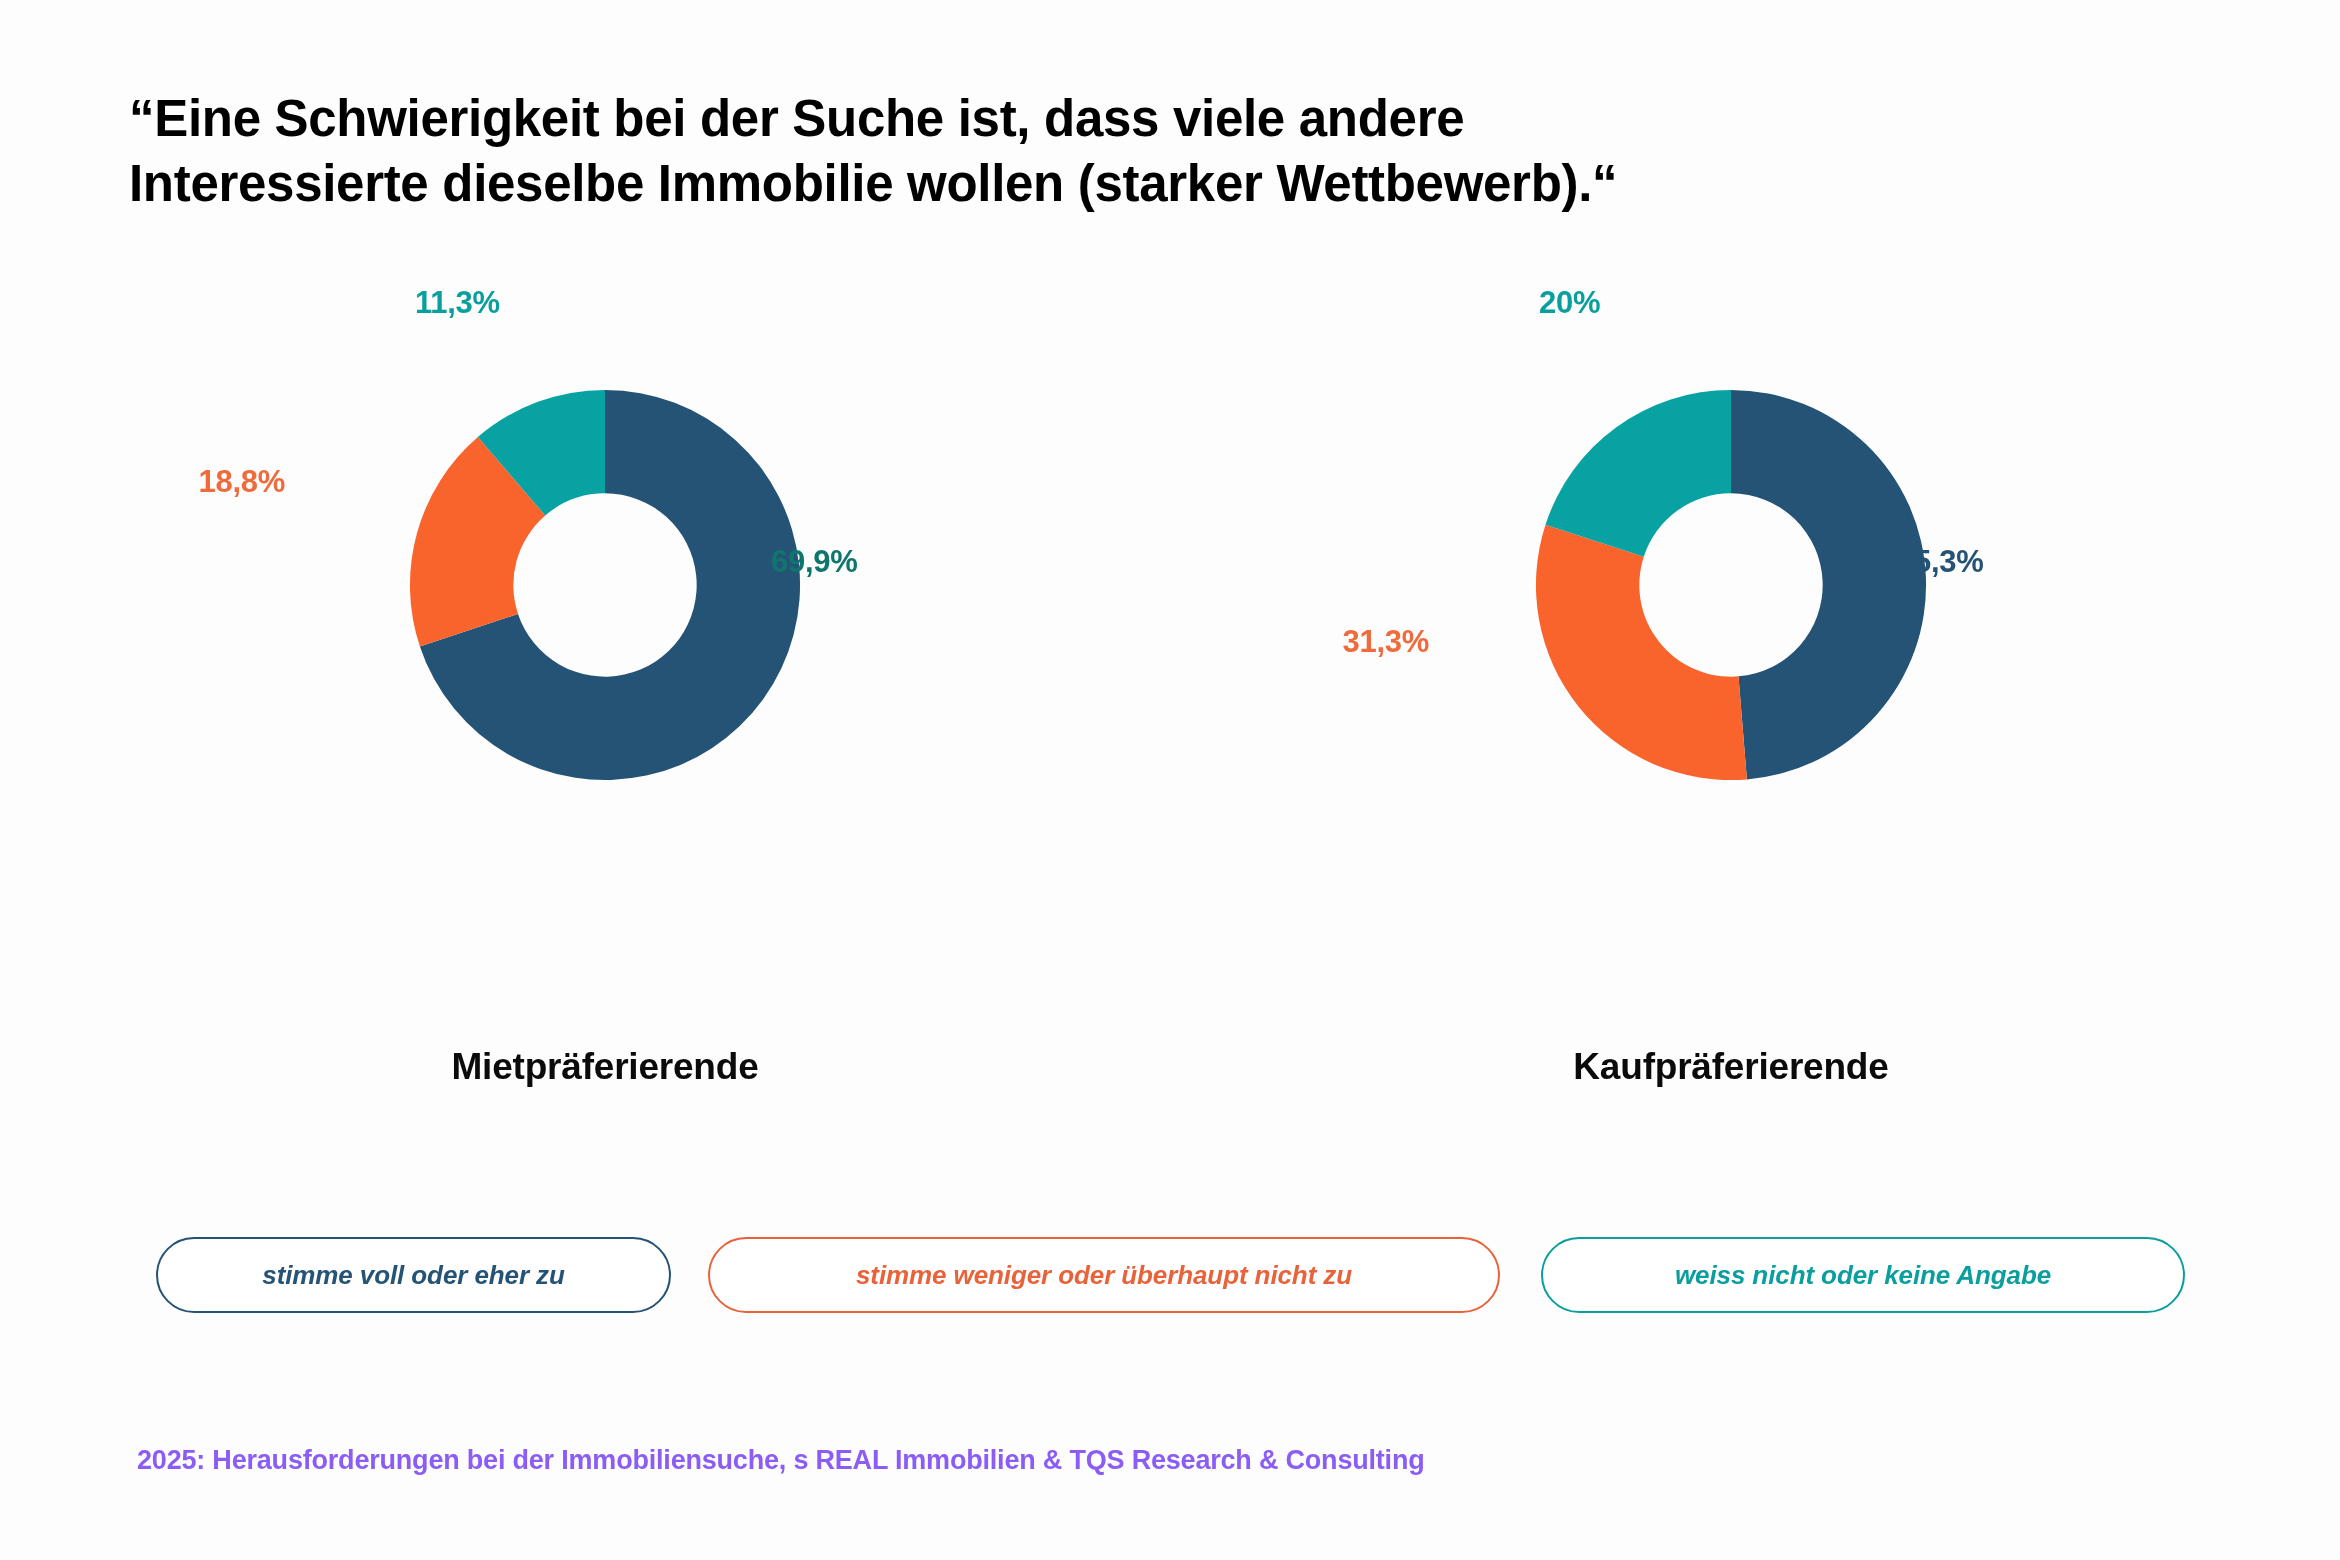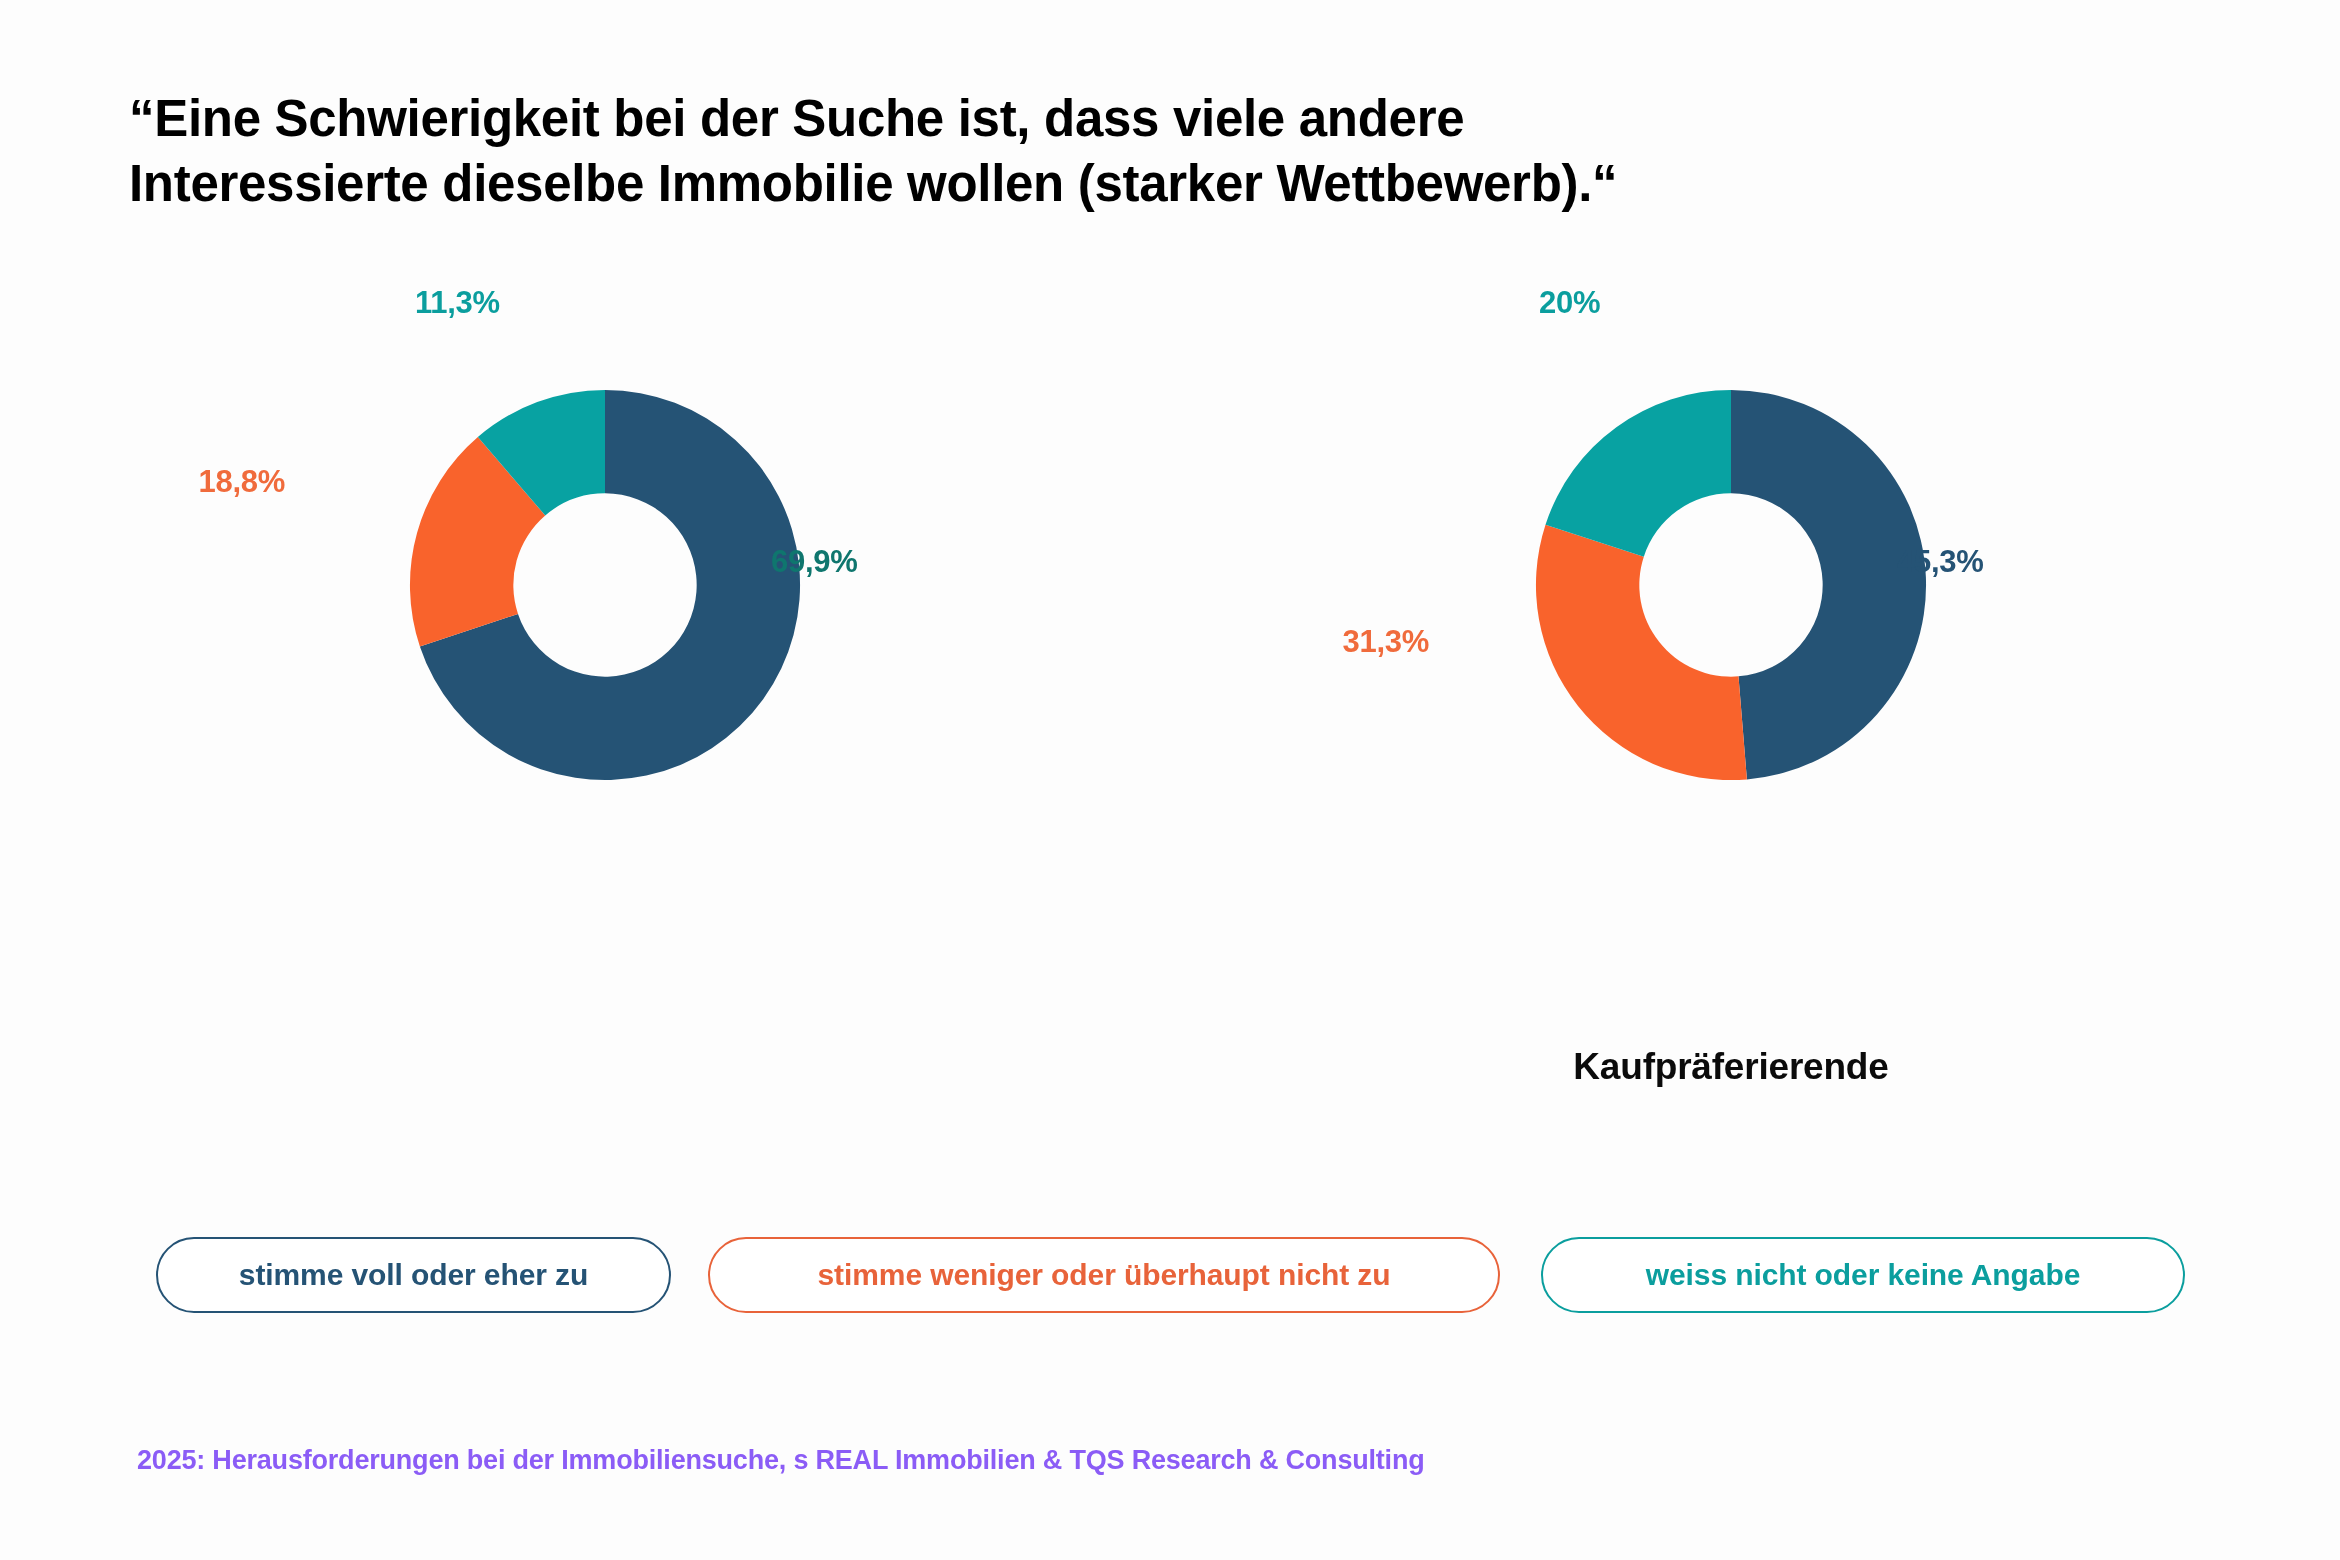--- a/index.html
+++ b/index.html
@@ -98,24 +98,25 @@
     top: 0;
     height: 76px;
     box-sizing: border-box;
     border: 2.9px solid #255375;
     border-radius: 39px;
     background: #ffffff;
     display: flex;
     align-items: center;
     justify-content: center;
     padding: 0 33px;
-    font-size: 30px;
+    font-size: 26px;
     font-weight: bold;
     color: #255375;
     letter-spacing: -0.1px;
+    font-style: italic;
   }
   .legend-pill.p0 { left: 156px;  width: 515px; }
   .legend-pill.p1 { left: 708px;  width: 792px; border-color: #E8633A; color: #E8633A; }
   .legend-pill.p2 { left: 1541px; width: 644px; border-color: #0B9E9E; color: #0B9E9E; }
 
   
   .footer {
     position: absolute;
     left: 137px;
     top: 1445px;
@@ -144,20 +145,21 @@
           <g id="donut-slices-0">
               <path d="M 202 2 A 200 200 0 1 1 12.180771001941054 264.9973039310609 L 112.7849623709123 231.60873284759862 A 94 94 0 1 0 202 108 Z" fill="#255375"></path>
               <path d="M 12.180771001941054 264.9973039310609 A 200 200 0 0 1 71.63325493982433 50.32761694225556 L 140.72762982171744 130.7139799628601 A 94 94 0 0 0 112.7849623709123 231.60873284759862 Z" fill="#F9632C"></path>
               <path d="M 71.63325493982433 50.32761694225556 A 200 200 0 0 1 202.00000000000014 2 L 202.00000000000006 108 A 94 94 0 0 0 140.72762982171744 130.7139799628601 Z" fill="#08A2A2"></path>
             </g>
         </svg>
       </div>
       <div class="callout" id="callout-0-0" style="color: #0f766e; top: 222px; left: 605px;">69,9%</div>
       <div class="callout" id="callout-0-1" style="color: rgb(240, 107, 60); top: 142px; left: 0px; width: 119px; text-align: right;">18,8%</div>
       <div class="callout" id="callout-0-2" style="color: rgb(11, 158, 158); top: -37px; left: 249px;">11,3%</div>
+      <div class="cat-label">Mietpräferierende</div>
     </div>
 
     <div class="chart-block right">
       <div class="donut-wrap">
         <svg class="donut-svg" viewBox="0 0 404 404">
           <g id="donut-slices-1">
               <path d="M 202 2 A 200 200 0 0 1 218.31812231363148 401.33318560680596 L 209.6695174874068 295.6865972351988 A 94 94 0 0 0 202 108 Z" fill="#255375"></path>
               <path d="M 218.31812231363148 401.33318560680596 A 200 200 0 0 1 11.7886967409693 140.19660112501046 L 112.60068746825557 172.9524025287549 A 94 94 0 0 0 209.6695174874068 295.6865972351988 Z" fill="#F9632C"></path>
               <path d="M 11.7886967409693 140.19660112501046 A 200 200 0 0 1 201.99999999999997 2 L 201.99999999999997 108 A 94 94 0 0 0 112.60068746825557 172.9524025287549 Z" fill="#08A2A2"></path>
             </g>

